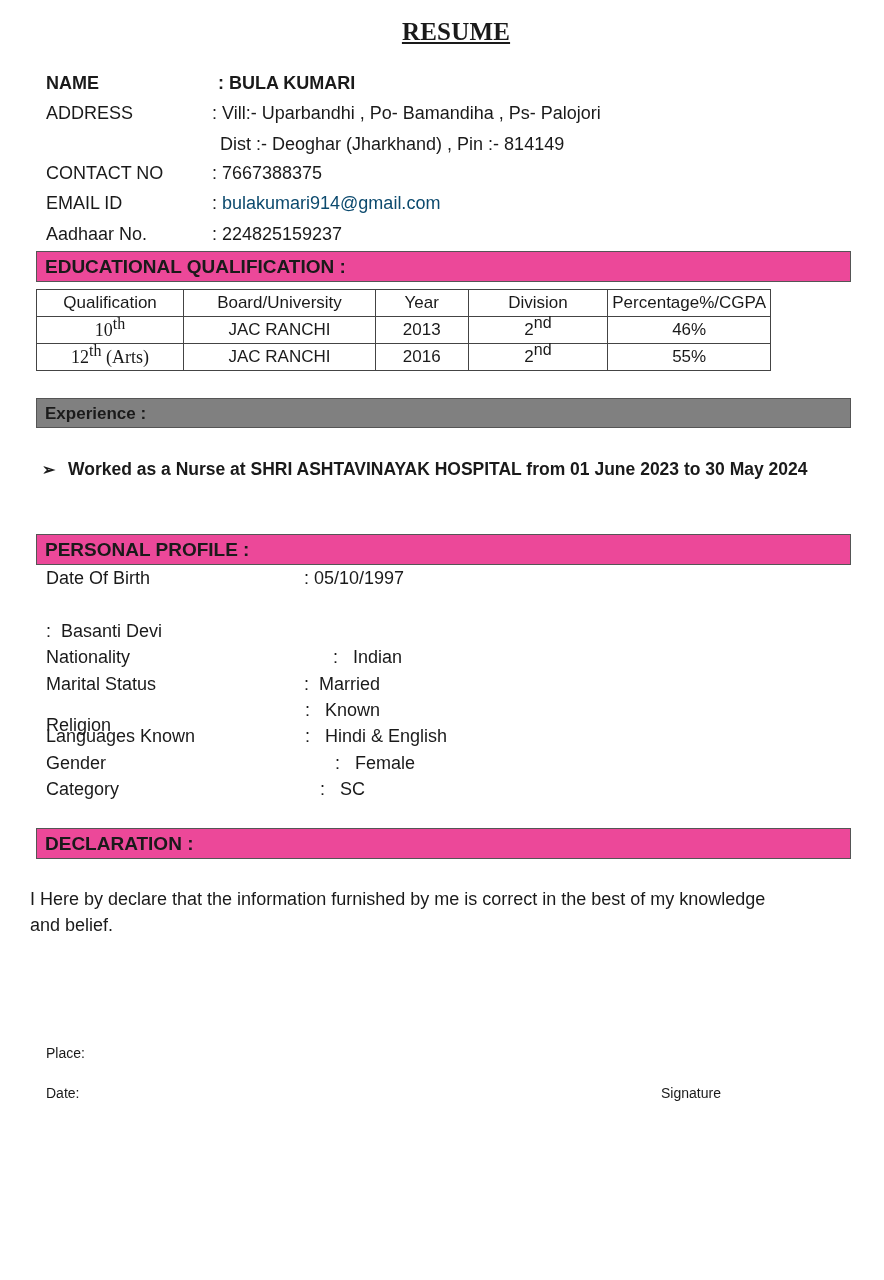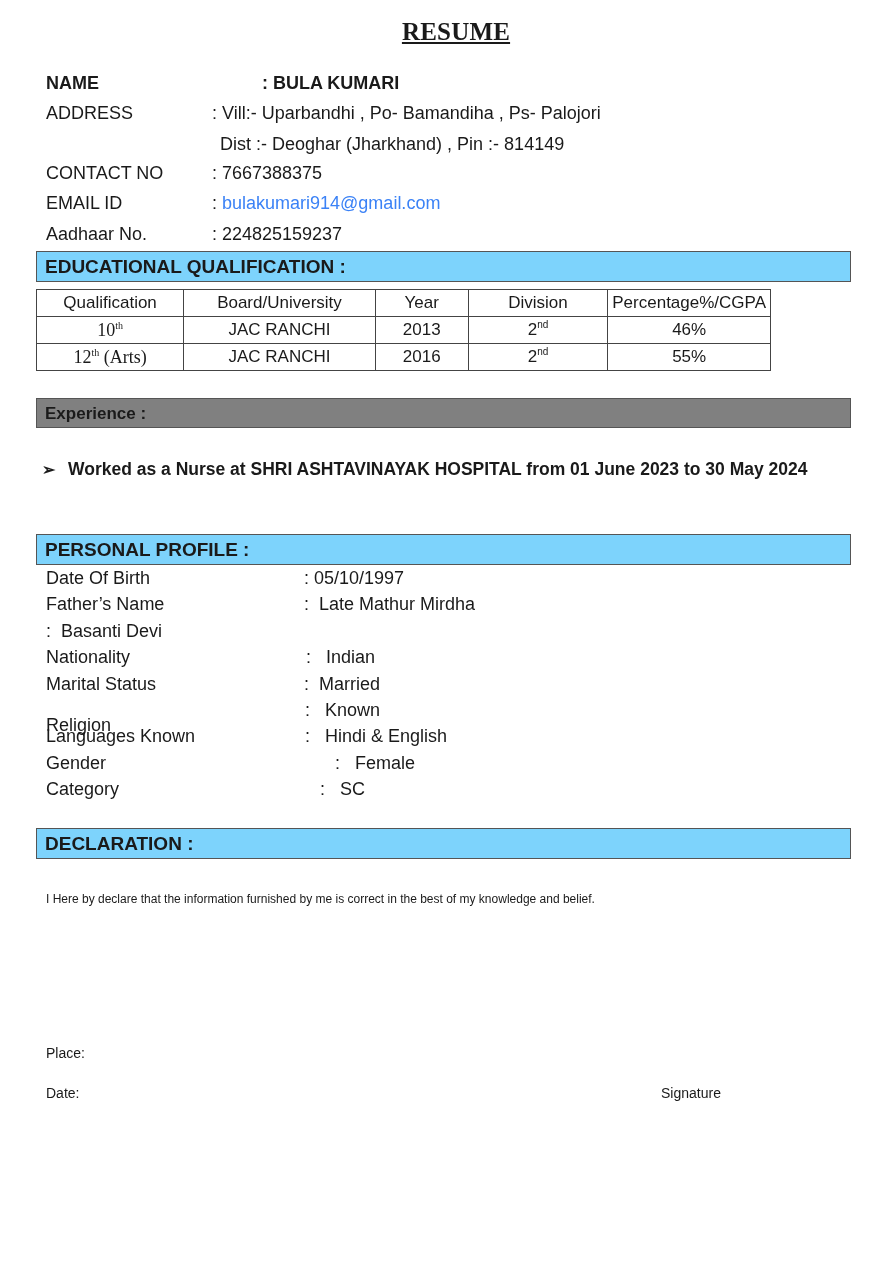--- a/index.html
+++ b/index.html
@@ -8,55 +8,55 @@
     .page { position: relative; width: 884px; height: 1280px; }
     .title {
       position: absolute; top: 18px; left: 0; width: 912px; text-align: center;
       font-family: "Liberation Serif", serif; font-weight: bold; font-size: 25px;
       text-decoration: underline; letter-spacing: 0.2px;
     }
     .info-row { position: absolute; left: 46px; font-size: 18px; line-height: 22px; display: flex; }
     .info-label { width: 166px; }
     .info-value { white-space: nowrap; }
     .bold { font-weight: bold; }
-    .link { color: #3b82f6; }
+    .link { color: #0c4a6e; }
     .bar {
       position: absolute; left: 36px; width: 815px; height: 31px;
-      background: #7dd3fc; border: 1px solid #555; font-weight: bold;
+      background: #ec4899; border: 1px solid #555; font-weight: bold;
       font-size: 19px; padding-left: 8px; line-height: 30px;
     }
     .bar.dark { background: #808080; font-size: 17px; height: 30px; }
     table.edu {
       position: absolute; left: 36px; top: 289px; width: 735px; border-collapse: collapse;
       font-size: 17px;
     }
     table.edu td {
       border: 1px solid #444; text-align: center; height: 27px; padding: 0 4px;
       vertical-align: middle;
     }
     .serif { font-family: "Liberation Serif", serif; font-size: 18px; }
-    sup { font-size: 10px; vertical-align: super; line-height: 0; }
+    sup { font-size: 16px; vertical-align: super; line-height: 0; }
     .exp {
       position: absolute; left: 42px; top: 456px; width: 790px; font-weight: bold; font-size: 17.5px;
       line-height: 27px; display: flex;
     }
     .exp-bullet { width: 26px; font-size: 16px; }
     .prof-row { position: absolute; left: 46px; font-size: 18px; line-height: 22px; display: flex; }
     .prof-label { width: 258px; }
-    .decl { position: absolute; left: 46px; top: 886px; width: 760px; font-size: 12px; line-height: 26px; }
+    .decl { position: absolute; left: 30px; top: 886px; width: 760px; font-size: 18px; line-height: 26px; }
     .sig-line { position: absolute; font-size: 14px; }
   </style>
 </head>
 <body>
 
 <div class="page">
 
   <div class="title">RESUME</div>
 
-  <div class="info-row bold" style="top:72px;gap:44px;">
+  <div class="info-row bold" style="top:72px;">
     <span class="info-label" style="width:172px;">NAME</span>
     <span class="info-value">: BULA KUMARI</span>
   </div>
   <div class="info-row" style="top:102px;">
     <span class="info-label">ADDRESS</span>
     <span class="info-value">: Vill:- Uparbandhi , Po- Bamandiha , Ps- Palojori</span>
   </div>
   <div class="info-row" style="top:133px; left:220px;">
     <span class="info-value">Dist :- Deoghar (Jharkhand) , Pin :- 814149</span>
   </div>
@@ -108,28 +108,24 @@
     <span class="exp-bullet">➢</span>
     <span>Worked as a Nurse at SHRI ASHTAVINAYAK HOSPITAL from 01 June 2023 to 30 May 2024</span>
   </div>
 
   <div class="bar" style="top:534px;">PERSONAL PROFILE :</div>
 
   <div class="prof-row" style="top:567px;">
     <span class="prof-label">Date Of Birth</span>
     <span style="white-space:pre;">: 05/10/1997</span>
   </div>
-  <div class="prof-row" style="top:593px;">
-    <span class="prof-label">Father’s Name</span>
-    <span style="white-space:pre;">:  Late Mathur Mirdha</span>
-  </div>
   <div class="prof-row" style="top:620px;">
     <span style="white-space:pre;">:  Basanti Devi</span>
   </div>
-  <div class="prof-row" style="top:646px;">
+  <div class="prof-row" style="top:646px;gap:27px;">
     <span class="prof-label" style="width:260px;">Nationality</span>
     <span style="white-space:pre;">:   Indian</span>
   </div>
   <div class="prof-row" style="top:673px;">
     <span class="prof-label">Marital Status</span>
     <span style="white-space:pre;">:  Married</span>
   </div>
   <div class="prof-row" style="top:699px;">
     <span class="prof-label" style="width:259px;margin-top:15px;">Religion</span>
     <span style="white-space:pre;">:   Known</span>

